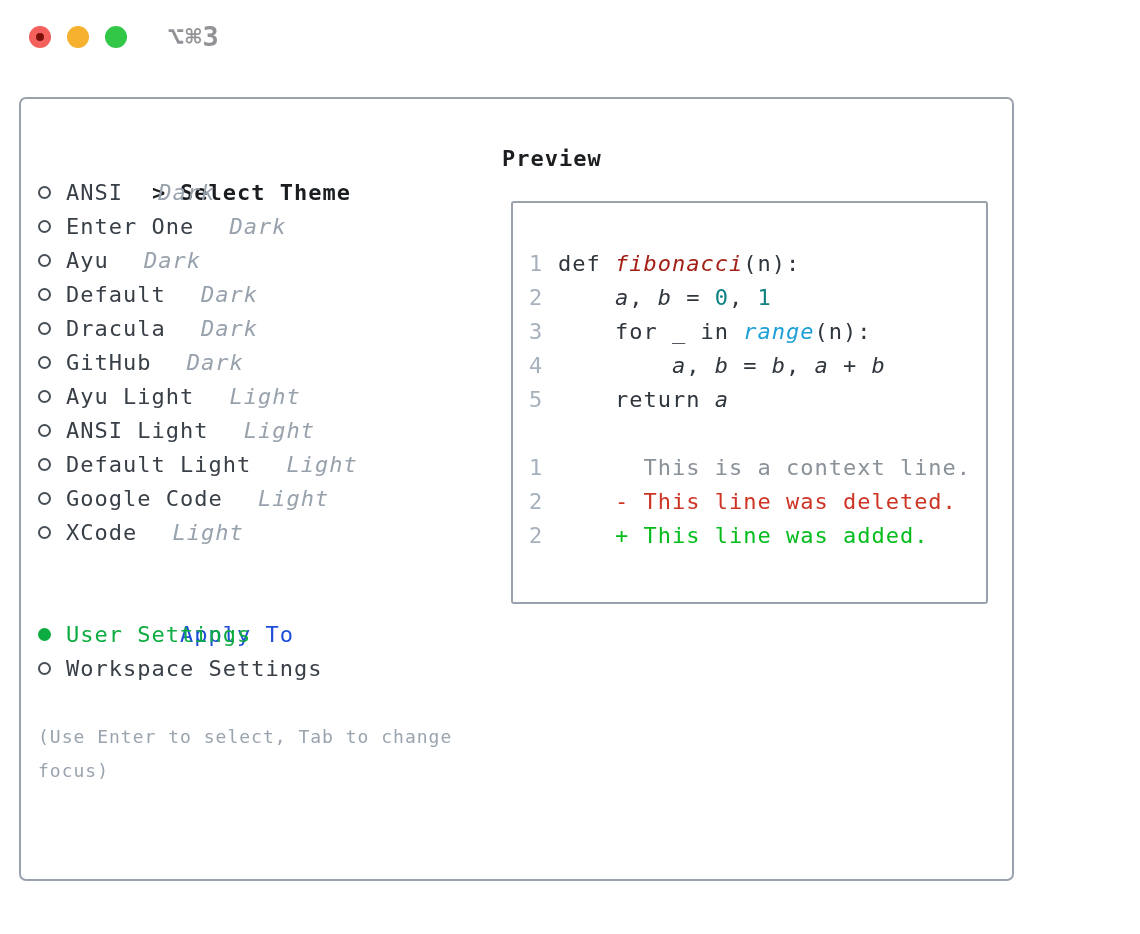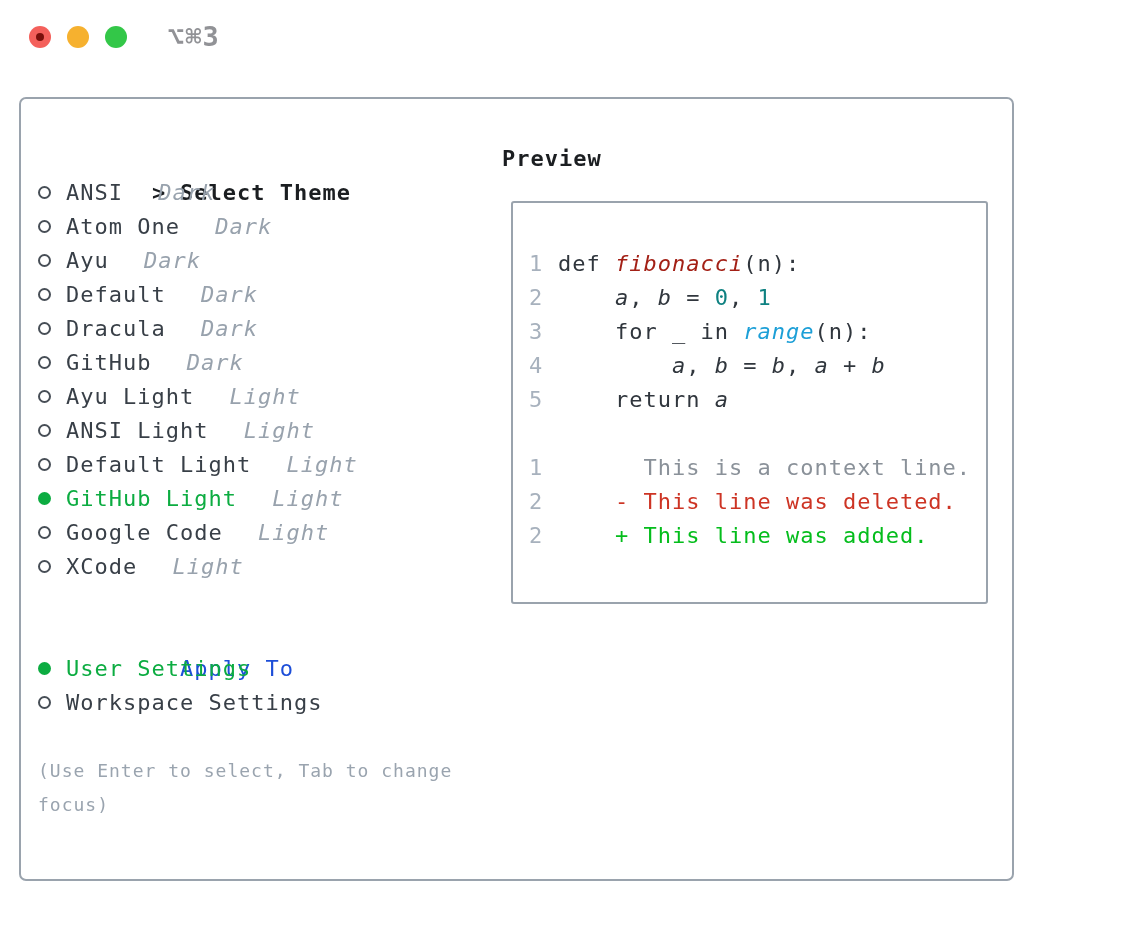--- a/index.html
+++ b/index.html
@@ -69,29 +69,28 @@
 
   <div class="panel">
 
     <div class="col-left">
       <div class="row">
         <span class="prefix">&gt;</span><span class="hlabel">Select Theme</span>
       </div>
 
       <div id="theme-list">
           <div class="row"><span class="marker off"></span><span class="item-name">ANSI</span><span class="variant"> Dark</span></div>
-          <div class="row"><span class="marker off"></span><span class="item-name">Atom One</span><span class="variant"> Dark</span></div>
+          <div class="row"><span class="marker off"></span><span class="item-name">Enter One</span><span class="variant"> Dark</span></div>
           <div class="row"><span class="marker off"></span><span class="item-name">Ayu</span><span class="variant"> Dark</span></div>
           <div class="row"><span class="marker off"></span><span class="item-name">Default</span><span class="variant"> Dark</span></div>
           <div class="row"><span class="marker off"></span><span class="item-name">Dracula</span><span class="variant"> Dark</span></div>
           <div class="row"><span class="marker off"></span><span class="item-name">GitHub</span><span class="variant"> Dark</span></div>
           <div class="row"><span class="marker off"></span><span class="item-name">Ayu Light</span><span class="variant"> Light</span></div>
           <div class="row"><span class="marker off"></span><span class="item-name">ANSI Light</span><span class="variant"> Light</span></div>
           <div class="row"><span class="marker off"></span><span class="item-name">Default Light</span><span class="variant"> Light</span></div>
-          <div class="row"><span class="marker on"></span><span class="item-name selected">GitHub Light</span><span class="variant"> Light</span></div>
           <div class="row"><span class="marker off"></span><span class="item-name">Google Code</span><span class="variant"> Light</span></div>
           <div class="row"><span class="marker off"></span><span class="item-name">XCode</span><span class="variant"> Light</span></div>
         </div>
 
       <div class="spacer"></div>
 
       <div class="row">
         <span class="prefix"> </span><span class="subhead">Apply To</span>
       </div>
 

